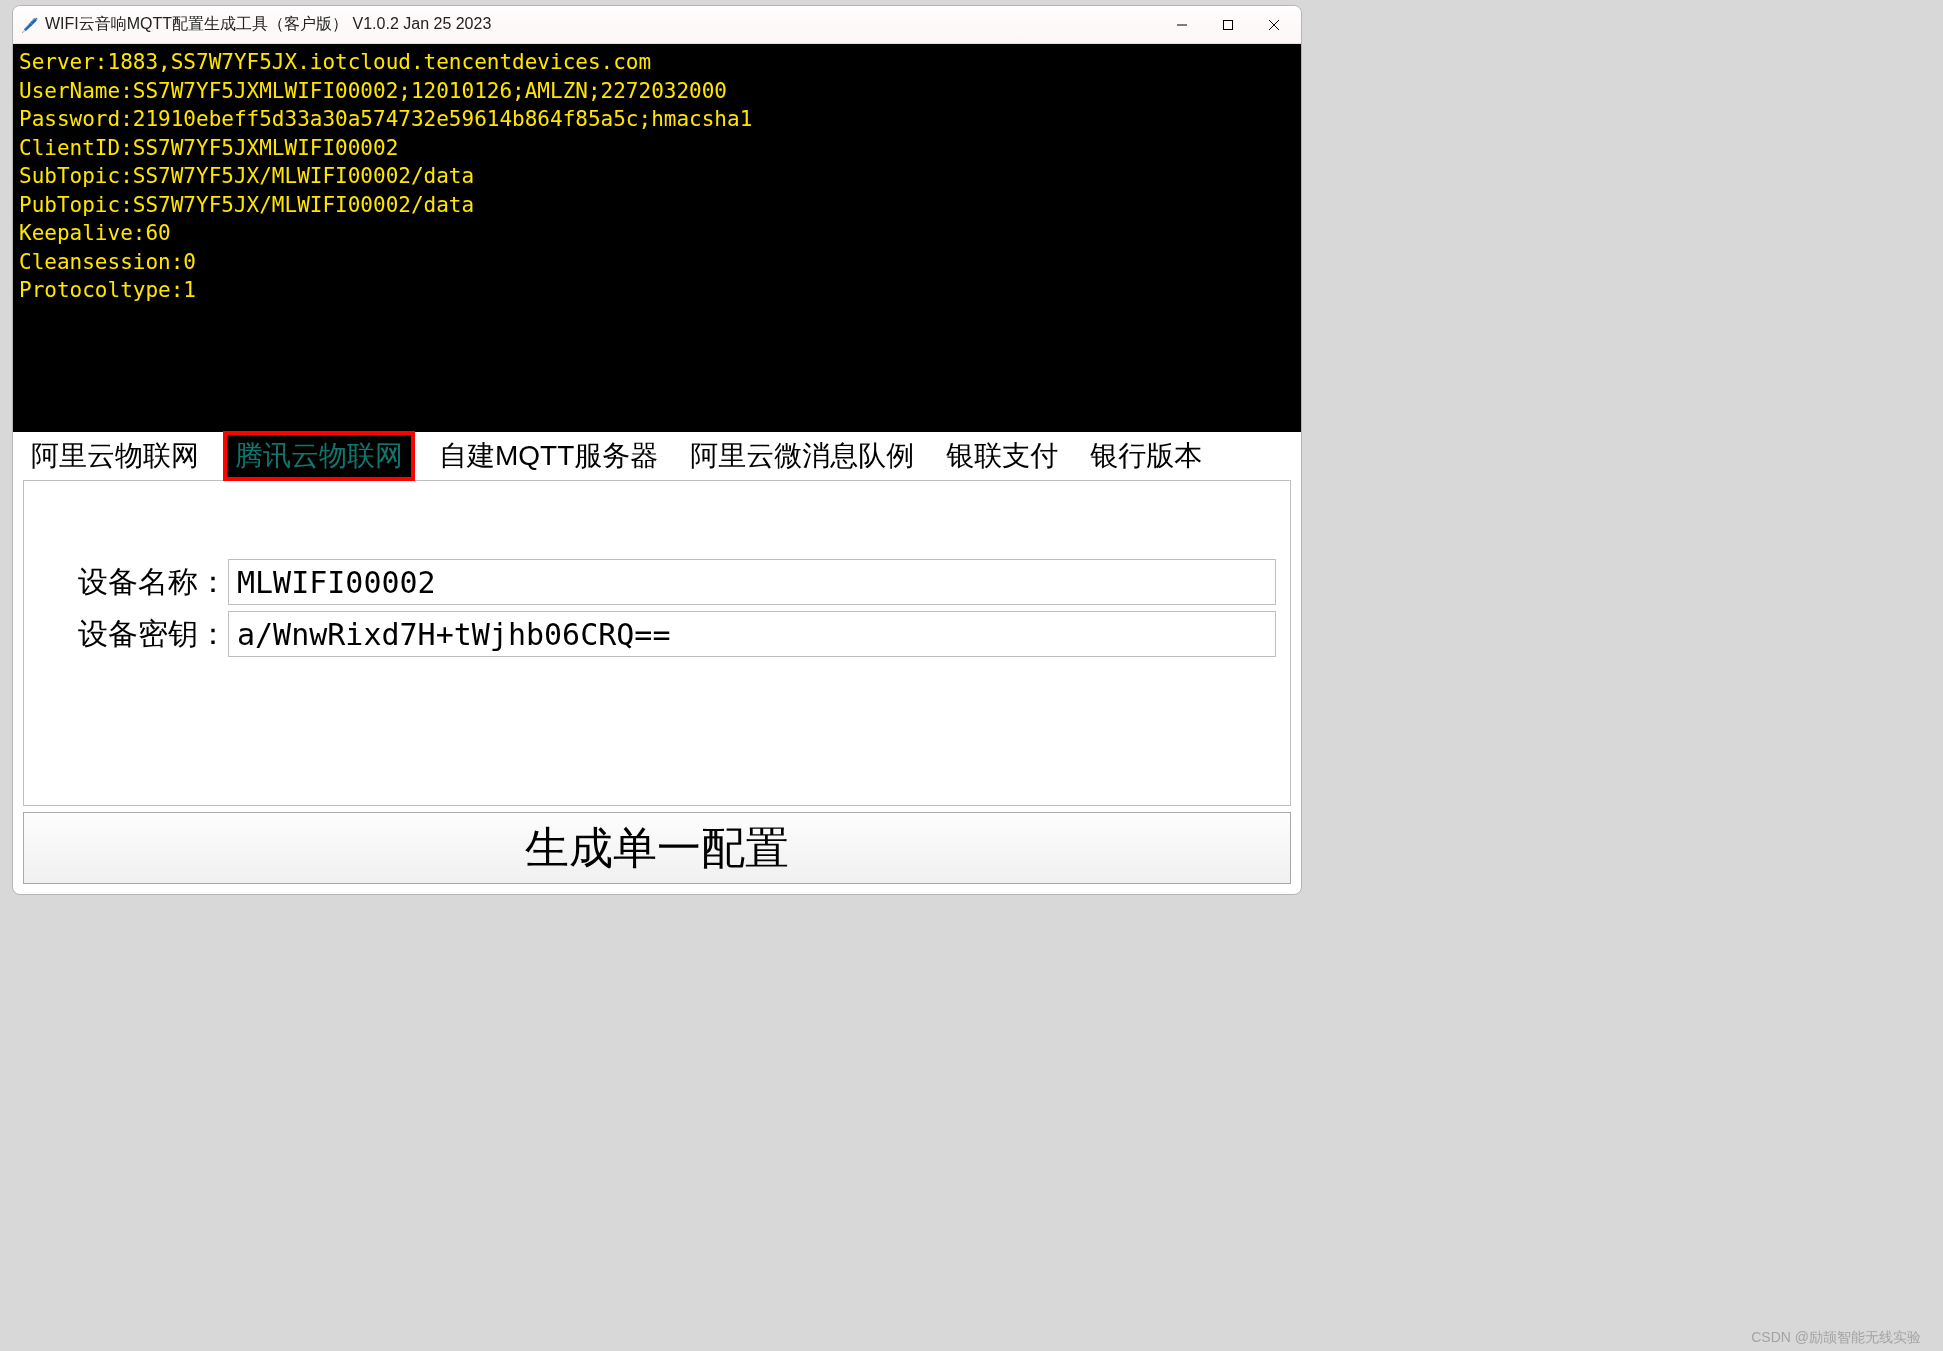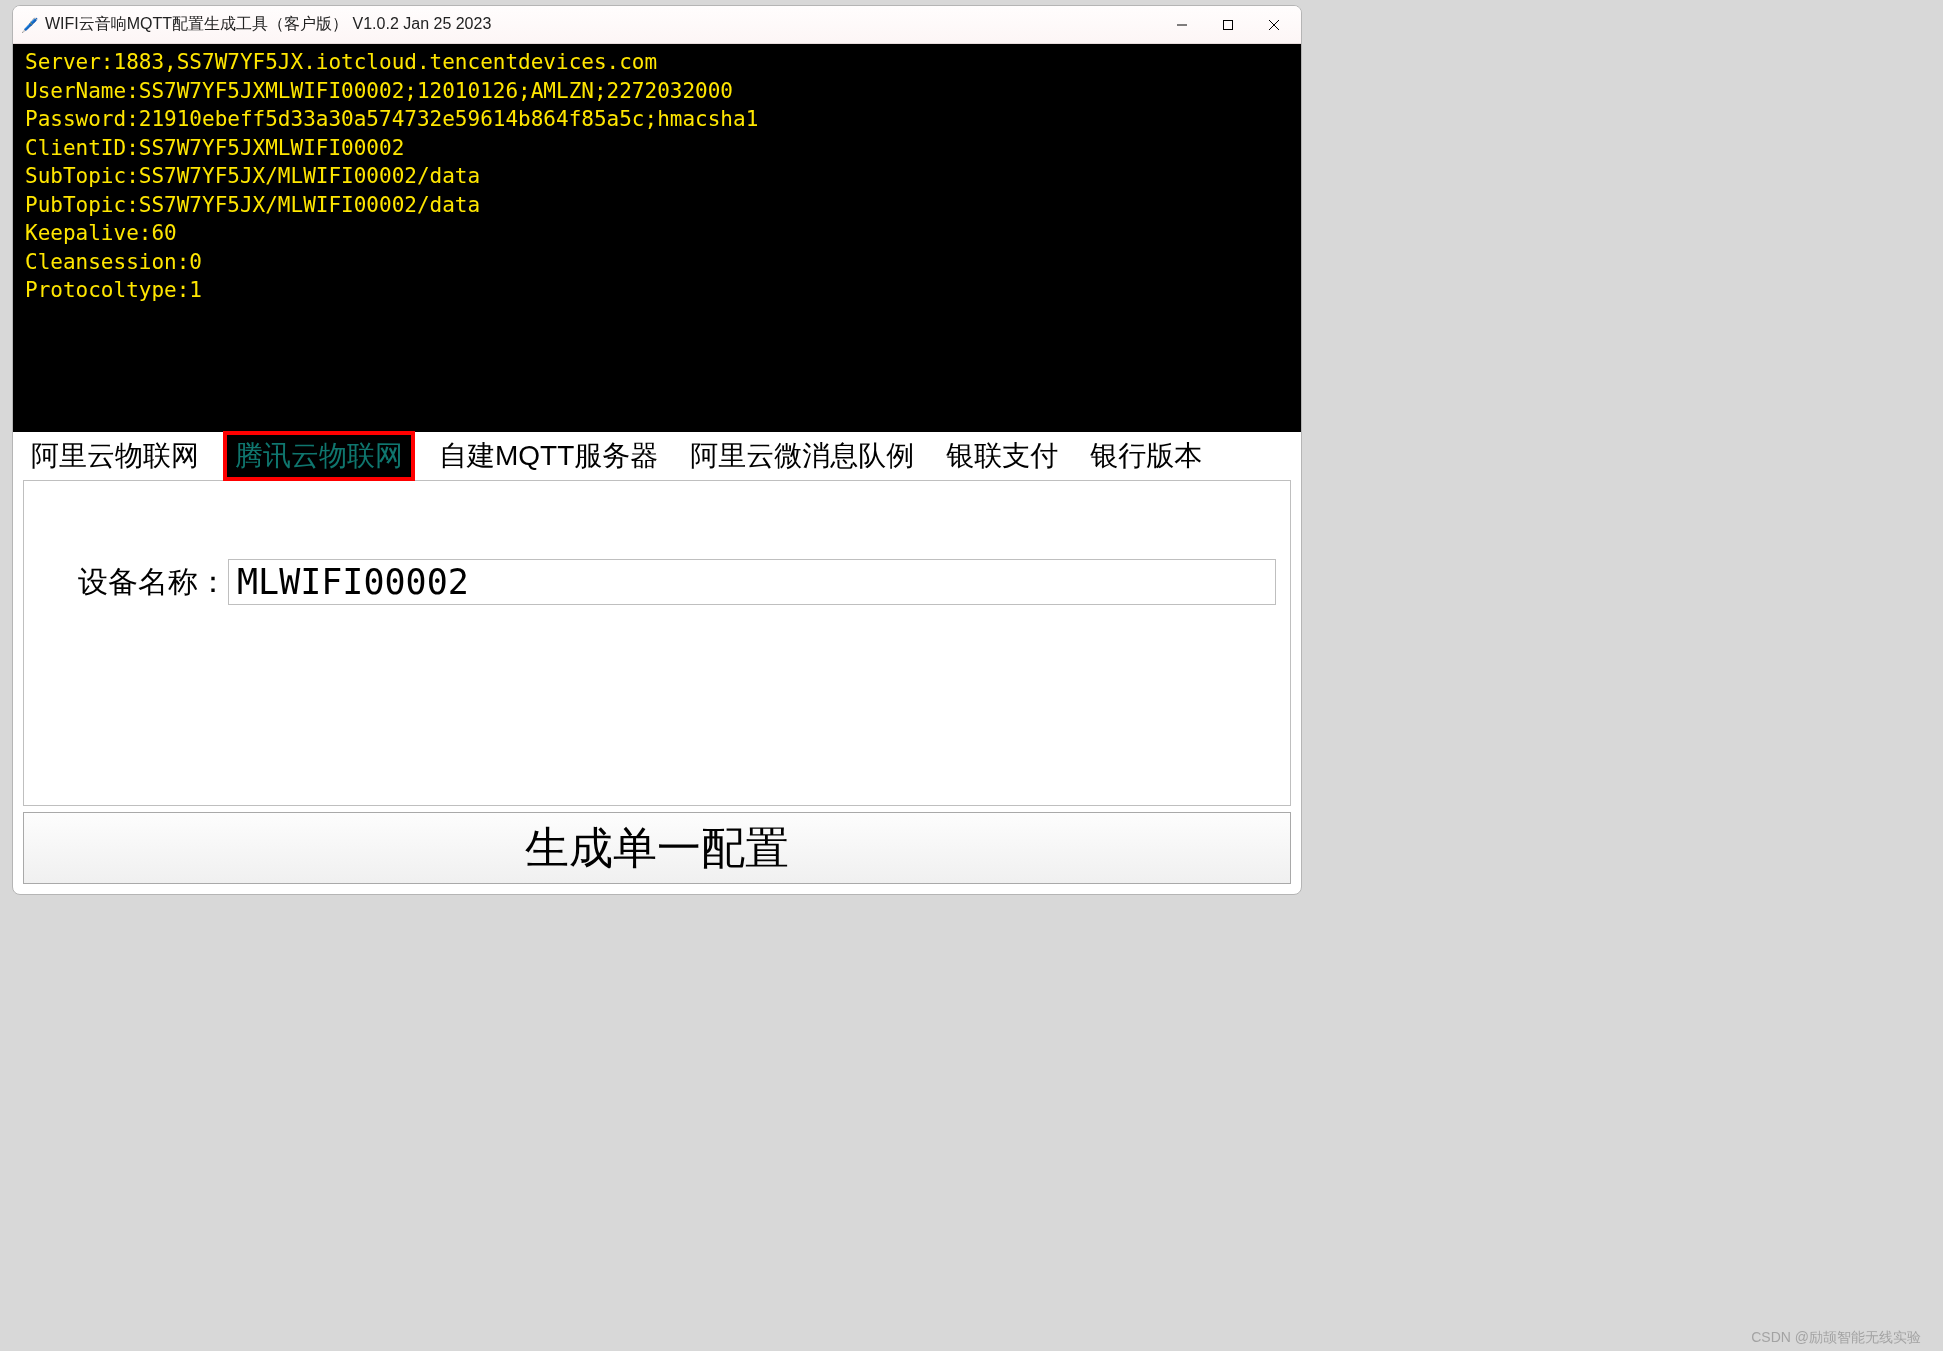--- a/index.html
+++ b/index.html
@@ -35,21 +35,21 @@
     display: flex; align-items: center; justify-content: center;
     color: #000; font-size: 14px;
     border-radius: 4px;
   }
   .console {
     background: #000000;
     color: #ffe600;
     font-family: "Consolas","NSimSun","SimSun",monospace;
     font-size: 21px;
     line-height: 28.5px;
-    padding: 4px 6px 6px 12px;
+    padding: 4px 6px 6px 6px;
     height: 388px;
     white-space: pre;
     overflow: hidden;
   }
   .tabs {
     display: flex;
     align-items: center;
     height: 48px;
     padding-left: 10px;
     gap: 16px;
@@ -81,21 +81,21 @@
   }
   .form-label {
     font-size: 30px;
     text-align: right;
     padding-right: 0px;
     font-family: "Microsoft YaHei","SimSun",sans-serif;
   }
   .form-input {
     height: 46px;
     border: 1px solid #bfbfbf;
-    font-size: 35px;
+    font-size: 30px;
     font-family: "Consolas","NSimSun","SimSun",monospace;
     padding: 0 8px;
     width: 100%;
   }
   .generate-button {
     margin: 0 10px 10px 10px;
     height: 72px;
     border: 1px solid #a9a9a9;
     background: linear-gradient(#fdfdfd,#f0f0f0);
     font-size: 44px;
@@ -153,19 +153,23 @@
     <div class="tab">阿里云微消息队例</div>
     <div class="tab">银联支付</div>
     <div class="tab">银行版本</div>
   </div>
 
   <div class="content-panel">
     <div class="form-row">
       <div class="form-label">设备名称：</div>
       <input class="form-input" value="MLWIFI00002" style="">
     </div>
+    <div class="form-row">
+      <div class="form-label">设备密钥：</div>
+      <input class="form-input" value="a/WnwRixd7H+tWjhb06CRQ==" style="">
+    </div>
   </div>
 
   <button class="generate-button">生成单一配置</button>
 
 </div>
 
 <div class="watermark">CSDN @励颉智能无线实验</div>
 
 </body></html>

